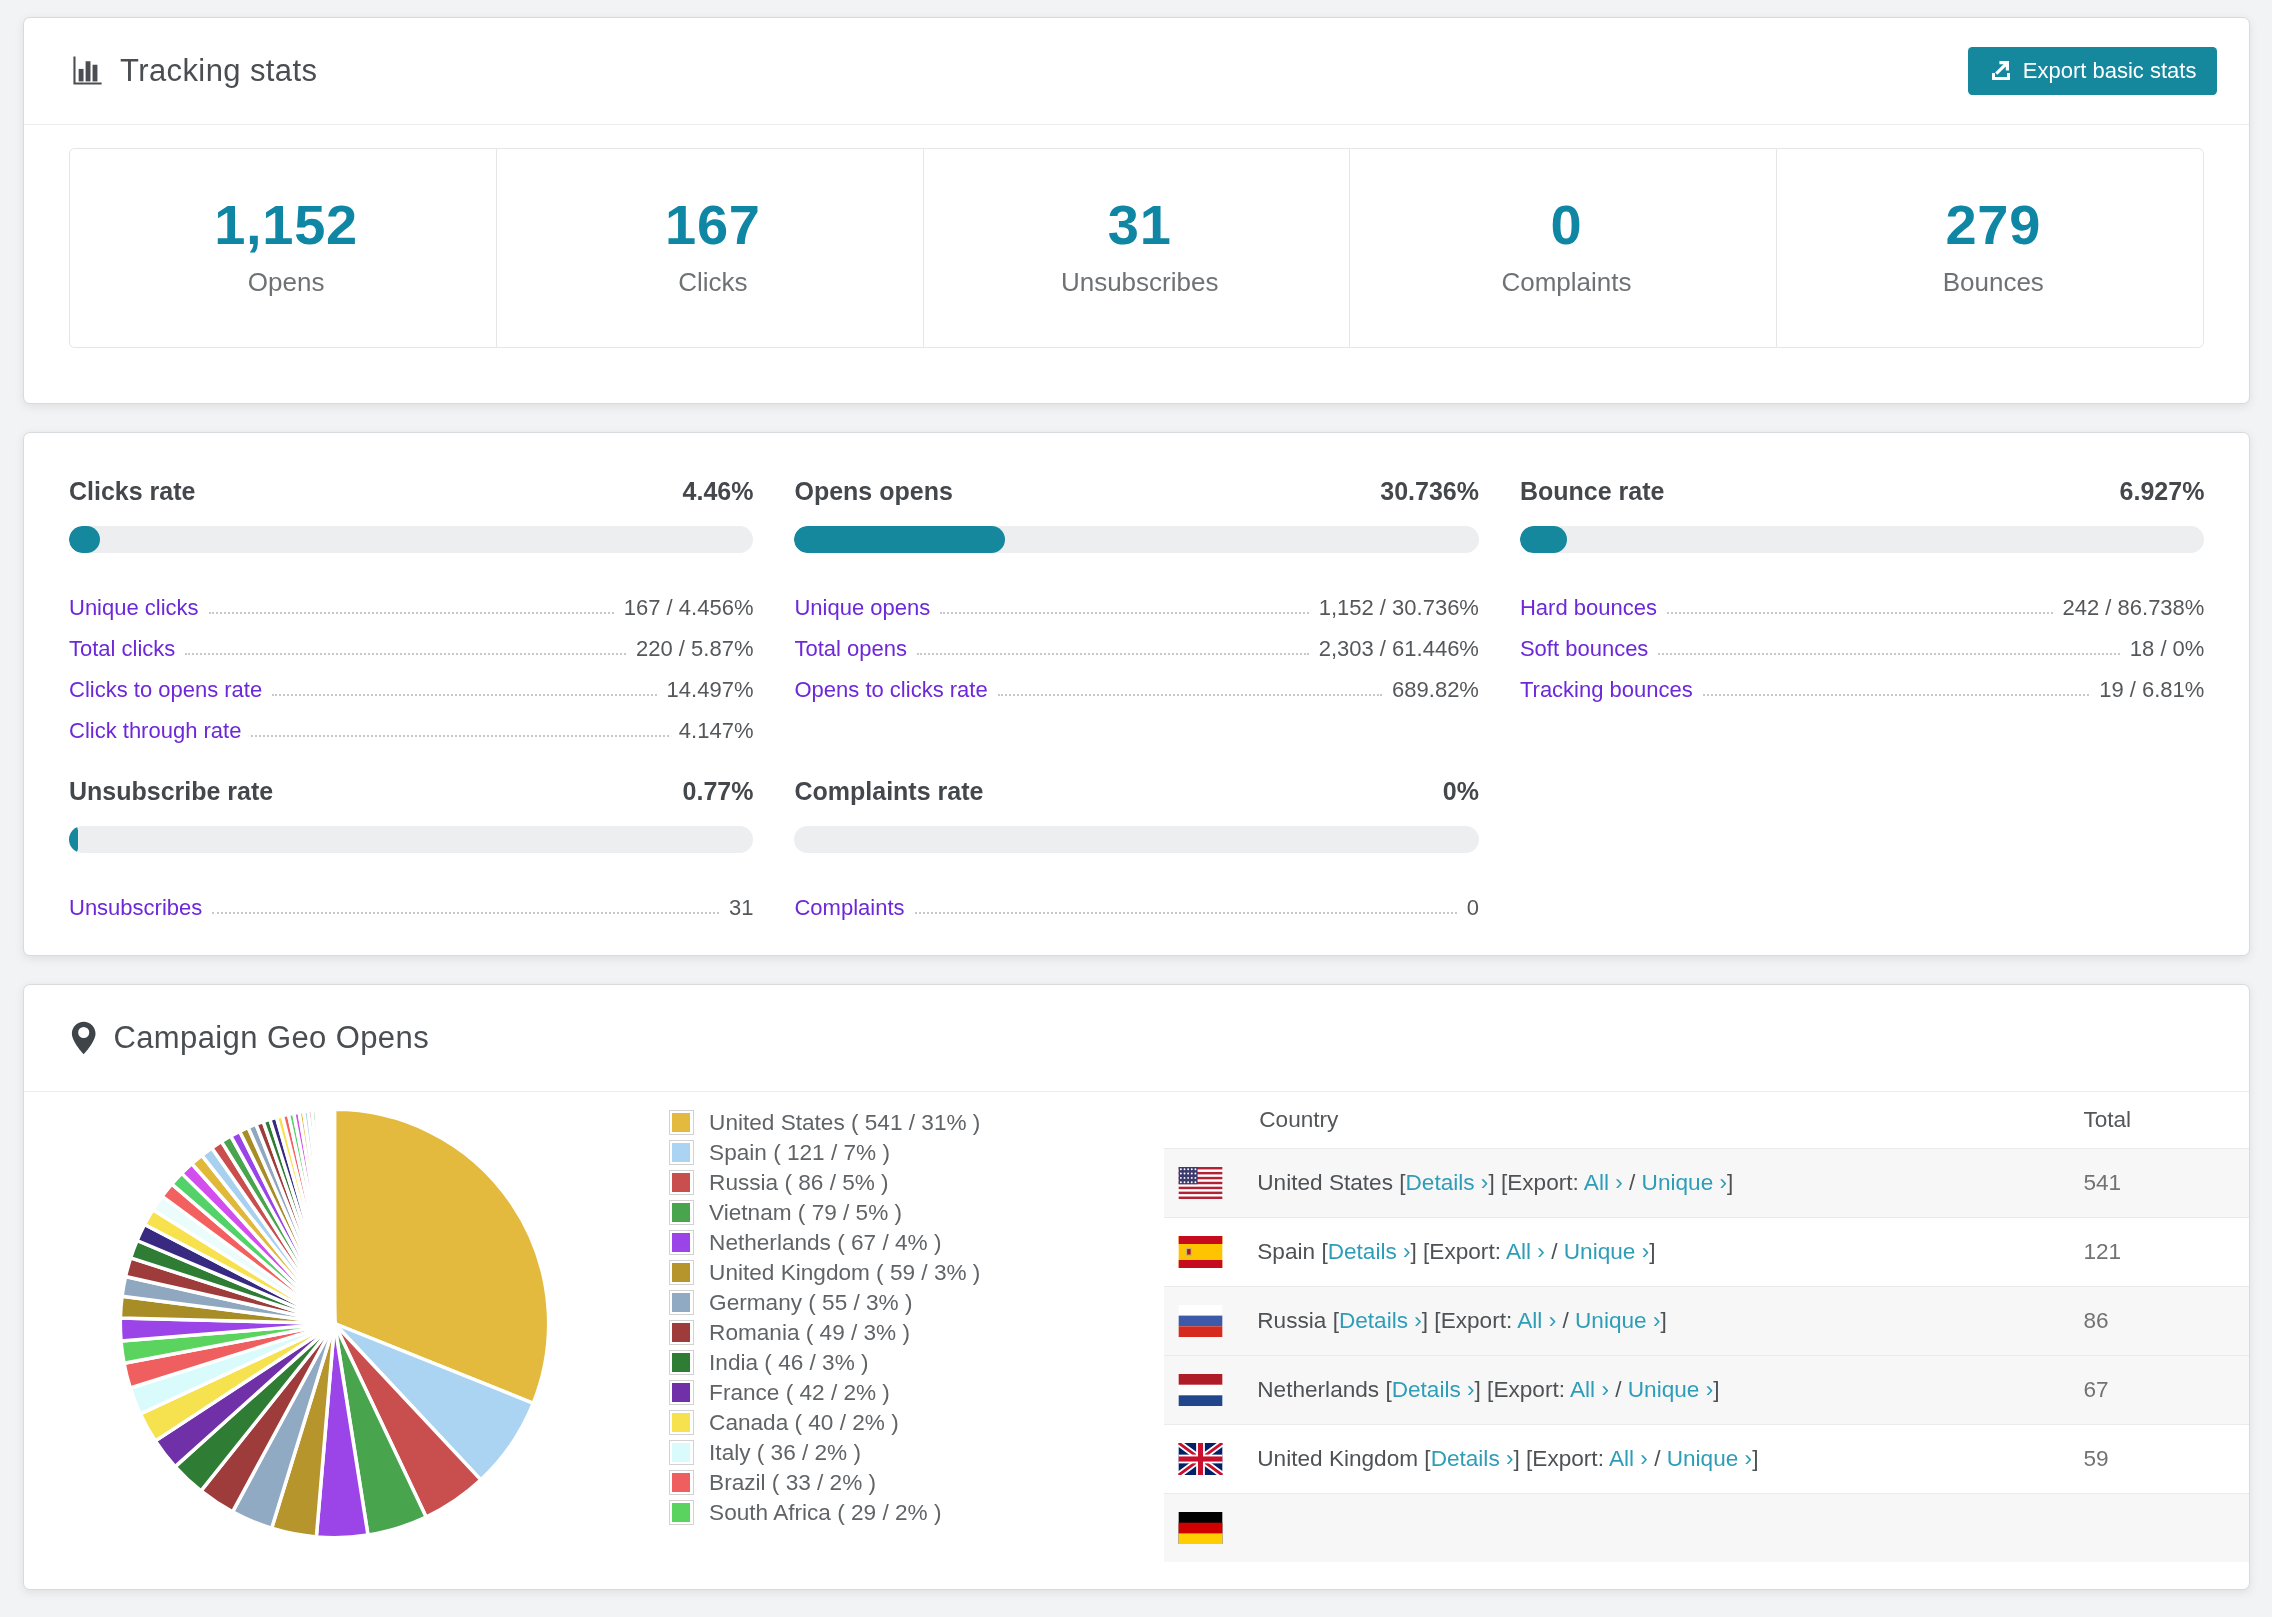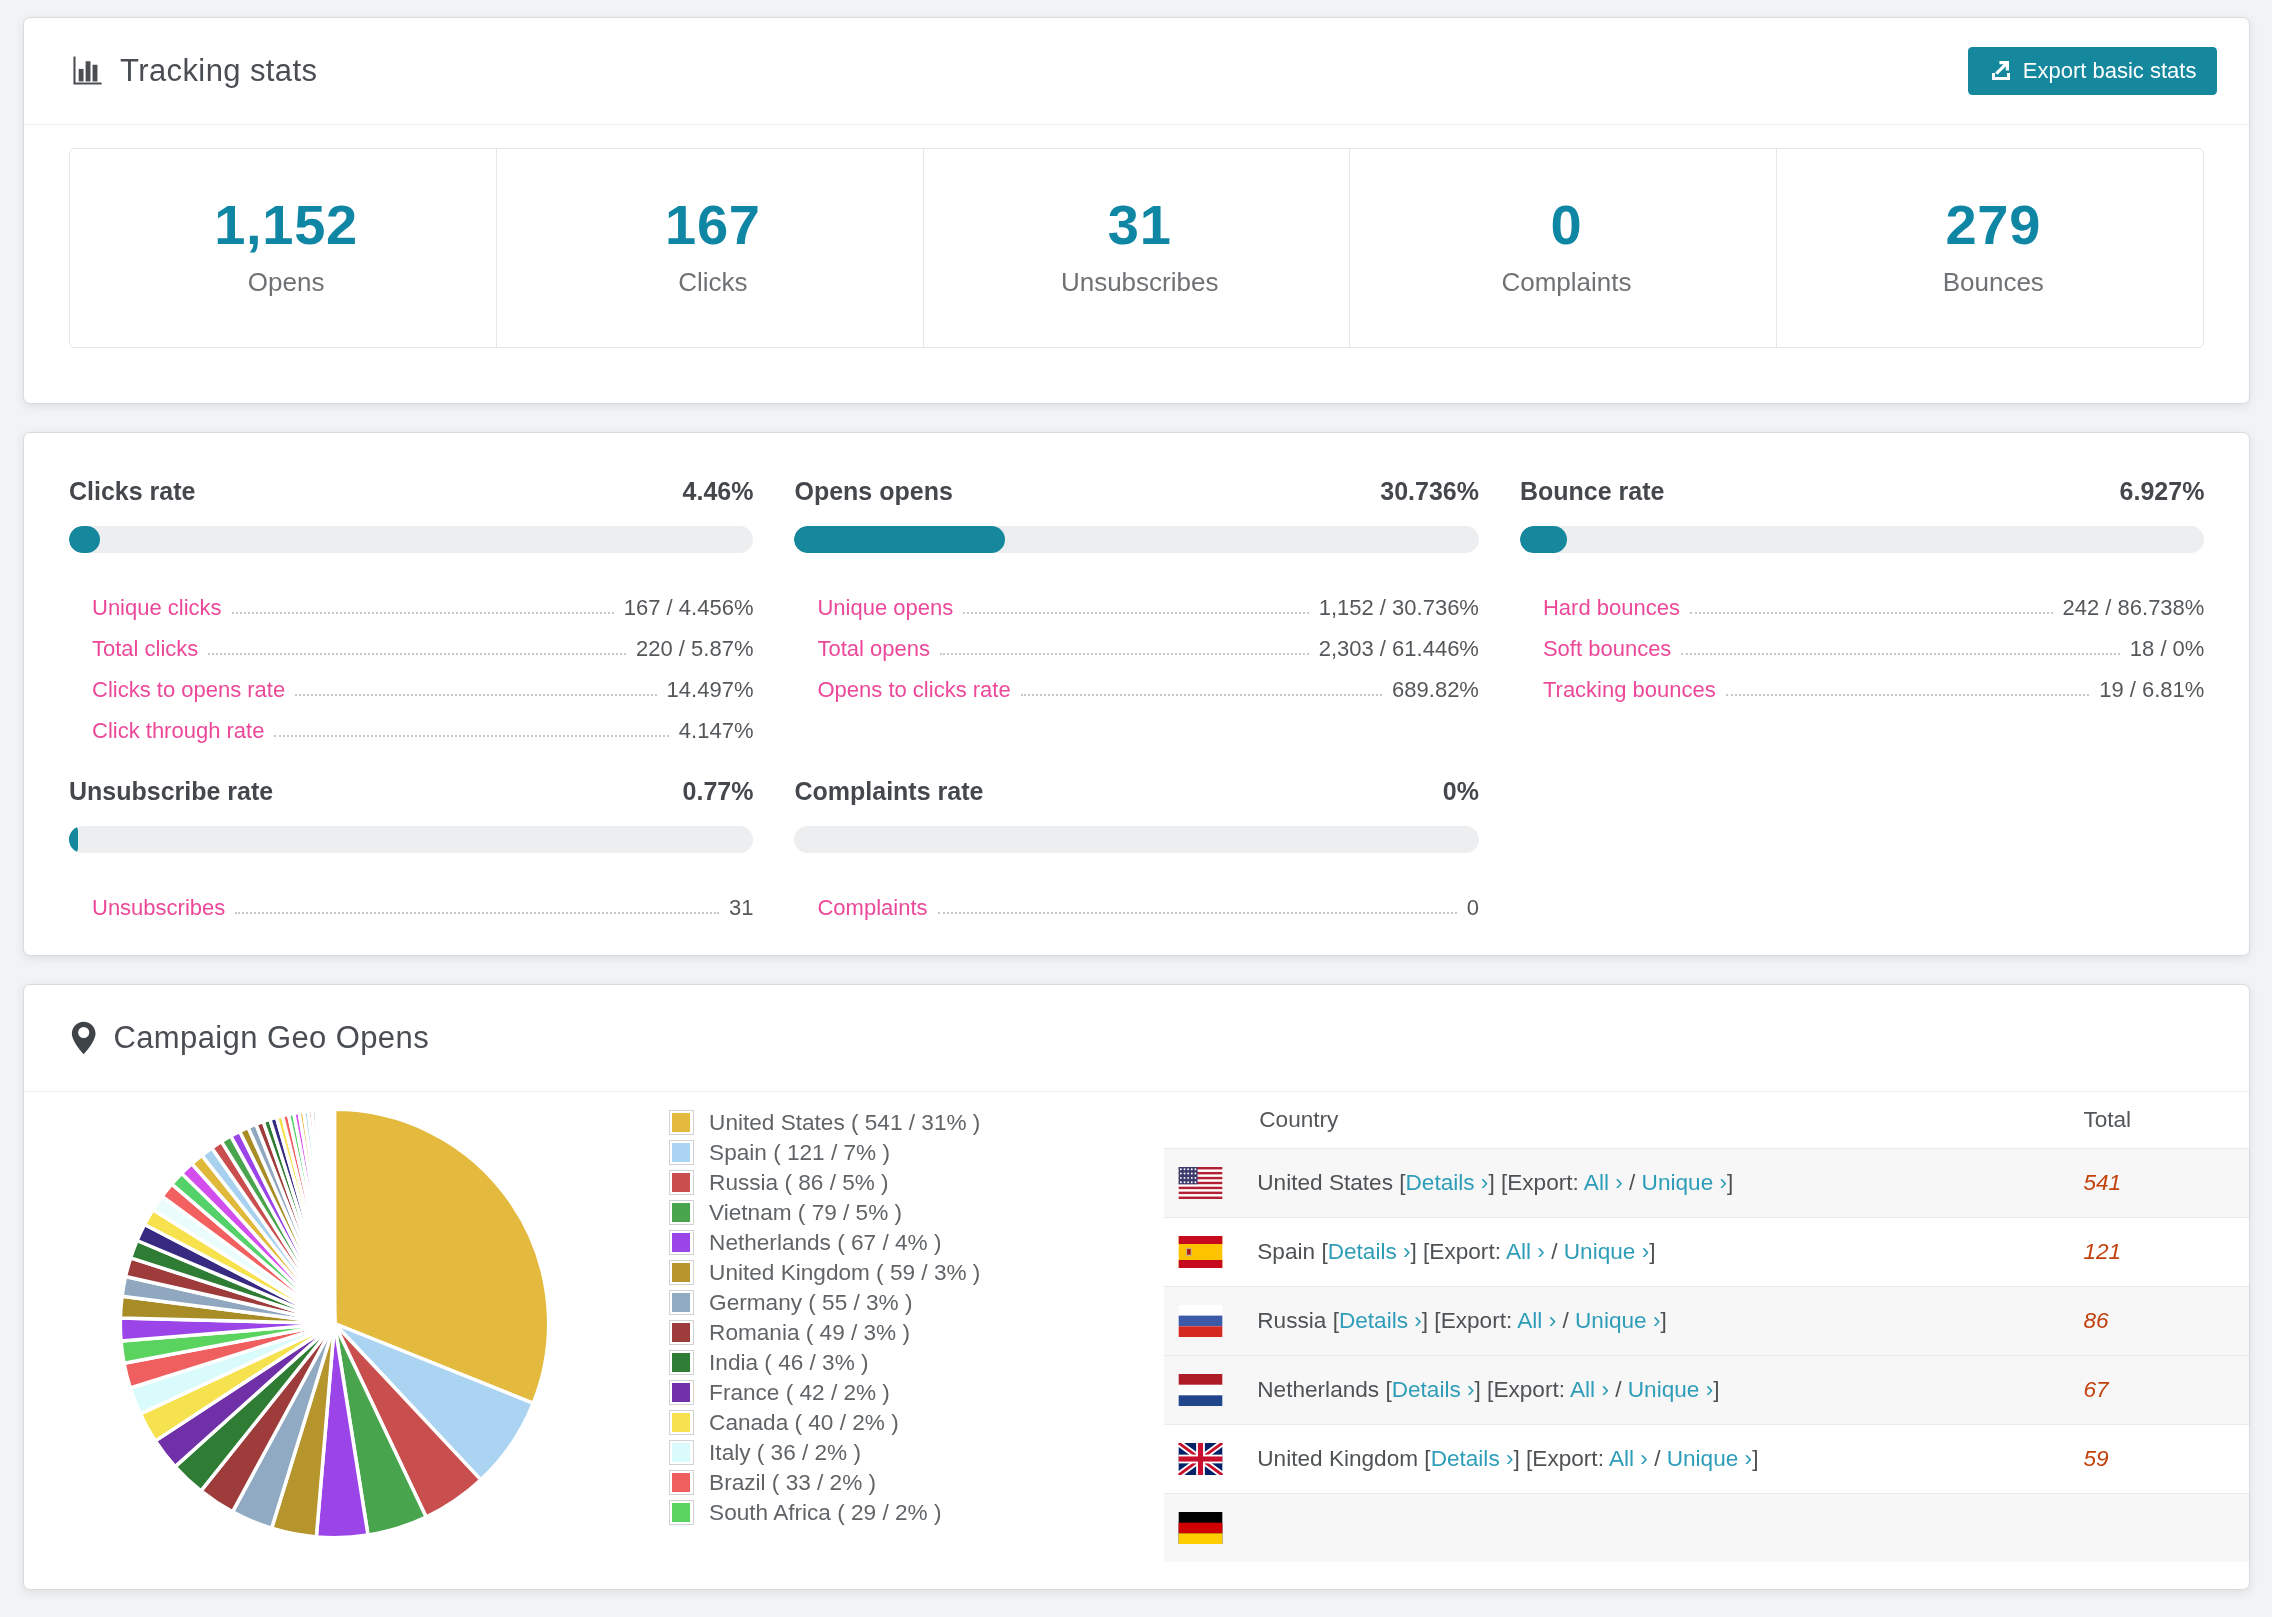--- a/index.html
+++ b/index.html
@@ -97,21 +97,21 @@
     position: relative;
     overflow: hidden;
   }
   .bar-fill {
     position: absolute; left: 0; top: 0; bottom: 0;
     background: #15889e;
     border-radius: 13.4px;
   }
   .rate-rows { margin-top: 28px; }
   .stat-row { display: flex; align-items: flex-end; height: 41px; font-size: 22px; }
-  .stat-label { color: #ec4899; white-space: nowrap; padding-bottom: 1.4px; margin-left: 23px; }
+  .stat-label { color: #6d28d9; white-space: nowrap; padding-bottom: 1.4px; }
   .leader { flex: 1; border-bottom: 2.1px dotted #c6c9cb; margin: 0 10px 8.5px 10px; min-width: 21px; }
   .stat-value { color: #55585b; white-space: nowrap; padding-bottom: 1.4px; }
 
   
   .geo-body { display: flex; height: calc(100% - 107px); }
   .pie-col { width: 621px; display: flex; justify-content: center; align-items: flex-start; padding-top: 8.5px; box-sizing: border-box; }
   .pie-svg { width: 445px; height: 445px; }
   .legend-col { width: 508px; padding-top: 15.5px; box-sizing: border-box; }
   .legend-item { display: flex; align-items: center; height: 30px; cursor: pointer; padding-left: 24px; }
   .swatch {
@@ -127,21 +127,21 @@
 
   .geo-table { flex: 1; font-size: 22.6px; padding-left: 11.3px; box-sizing: border-box; }
   .thead { display: flex; align-items: center; height: 56px; color: #53575a; }
   .th-country { margin-left: 95px; }
   .th-total { margin-left: auto; width: 166px; }
   .trow { display: flex; align-items: center; height: 68px; border-top: 1.4px solid #e9eaeb; background: #fff; }
   .trow.alt { background: #f7f7f8; }
   .flag { width: 45px; height: 32px; margin-left: 14px; flex: 0 0 auto; }
   .flag svg { width: 100%; height: 100%; display: block; }
   .cell-country { margin-left: 34px; color: #4e5255; white-space: nowrap; }
-  .cell-total { margin-left: auto; width: 166px; color: #c2410c; font-style: italic; }
+  .cell-total { margin-left: auto; width: 166px; color: #737373; }
   .lnk { color: #2e9db8; text-decoration: none; cursor: pointer; }
 </style>
 </head>
 <body>
 
 <div class="card" id="card-tracking">
   <div class="card-header">
     <span class="hdr-icon">
       <svg width="32" height="32" viewBox="0 0 46 46">
         <path d="M5 2v39h39" stroke="#4a4e52" stroke-width="3" fill="none"></path>

